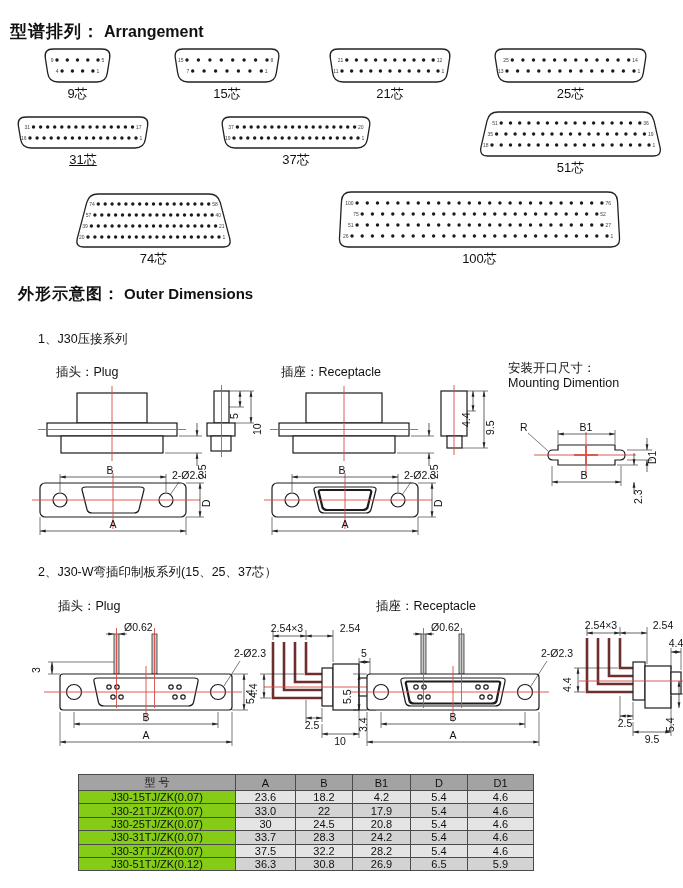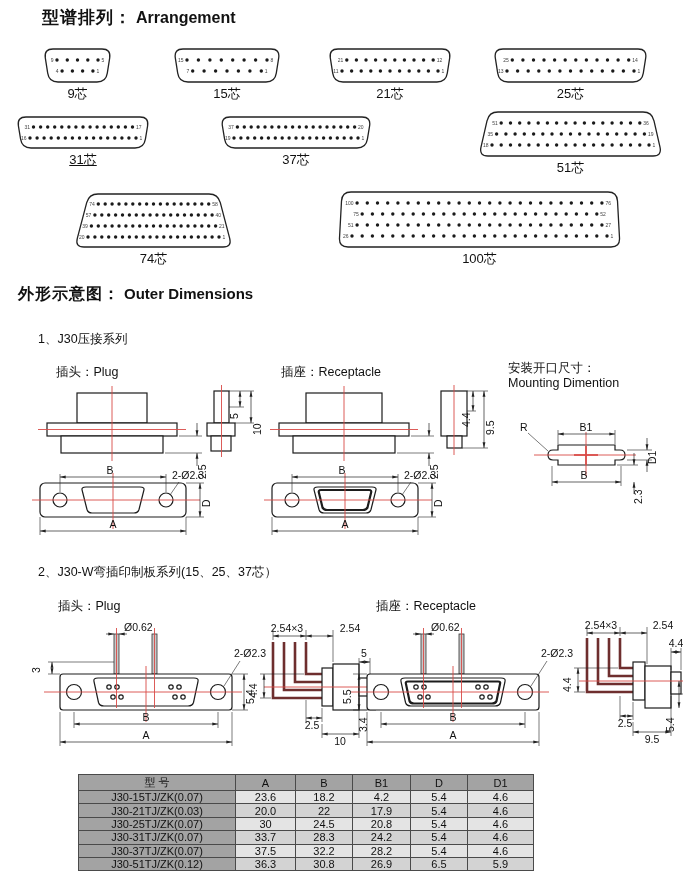--- a/index.html
+++ b/index.html
@@ -20,38 +20,38 @@
   svg .red{stroke:#d84a46;stroke-width:0.9;fill:none;}
   svg .pin{stroke:#6e2e2e;stroke-width:2.6;fill:none;}
   svg .pinr{fill:#c9c9c9;stroke:#333;stroke-width:0.8;}
   svg .ext{stroke:#222;stroke-width:0.6;fill:none;}
   svg .dim{stroke:#222;stroke-width:0.7;fill:none;}
   svg text{font-family:"Liberation Sans","DejaVu Sans",sans-serif;font-size:10.5px;fill:#111;}
   table.dims{border-collapse:collapse;font-size:11px;table-layout:fixed;}
   table.dims th,table.dims td{border:1px solid #4a4a4a;padding:0 3px;height:12.4px;
     text-align:center;font-weight:normal;overflow:hidden;white-space:nowrap;}
   table.dims thead th{background:#a3a3a3;}
-  table.dims td:first-child{background:#a3a3a3;}
+  table.dims td:first-child{background:#84cc16;}
   table.dims tr:nth-child(odd) td:not(:first-child){background:#e4e4e4;}
   table.dims tr:nth-child(even) td:not(:first-child){background:#d3d3d3;}
 </style>
 </head>
 <body>
 
 <svg width="0" height="0" style="position:absolute">
   <defs>
     <marker id="ma" viewBox="0 0 10 6" markerWidth="9" markerHeight="6" refX="9" refY="3" orient="auto-start-reverse">
       <path d="M0,0.7 L9,3 L0,5.3 Z" fill="#222"></path>
     </marker>
   </defs>
 </svg>
 
 <div class="page">
 
-  <div class="abs h1" style="left:10px;top:6px;margin-left:32px;">
+  <div class="abs h1" style="left:10px;top:20px;">
     <span class="zh">型谱排列：</span><span class="en">Arrangement</span>
   </div>
   <div id="connectors">
       <div class="conn-wrap" style="left: 34px; top: 46px;">
         <svg width="87" height="39">
           <g transform="translate(10,3)">
             <path d="M1.3,8.9 Q0,0 9.0,0.0 L58.0,0.0 Q67,0 65.7,8.9 L63.3,24.1 Q62,33 53.0,33.0 L14.0,33.0 Q5,33 3.7,24.1 Z" fill="#fff" stroke="#222" stroke-width="1.3"></path>
             <circle cx="13.0" cy="11" r="1.7" fill="#1a1a1a"></circle>
             <circle cx="23.3" cy="11" r="1.7" fill="#1a1a1a"></circle>
             <circle cx="33.5" cy="11" r="1.7" fill="#1a1a1a"></circle>
@@ -835,22 +835,22 @@
     <tbody id="dims-tbody">
         <tr>
           <td>J30-15TJ/ZK(0.07)</td>
           <td>23.6</td>
           <td>18.2</td>
           <td>4.2</td>
           <td>5.4</td>
           <td>4.6</td>
         </tr>
         <tr>
-          <td>J30-21TJ/ZK(0.03)</td>
-          <td>20.0</td>
+          <td>J30-21TJ/ZK(0.07)</td>
+          <td>33.0</td>
           <td>22</td>
           <td>17.9</td>
           <td>5.4</td>
           <td>4.6</td>
         </tr>
         <tr>
           <td>J30-25TJ/ZK(0.07)</td>
           <td>30</td>
           <td>24.5</td>
           <td>20.8</td>

